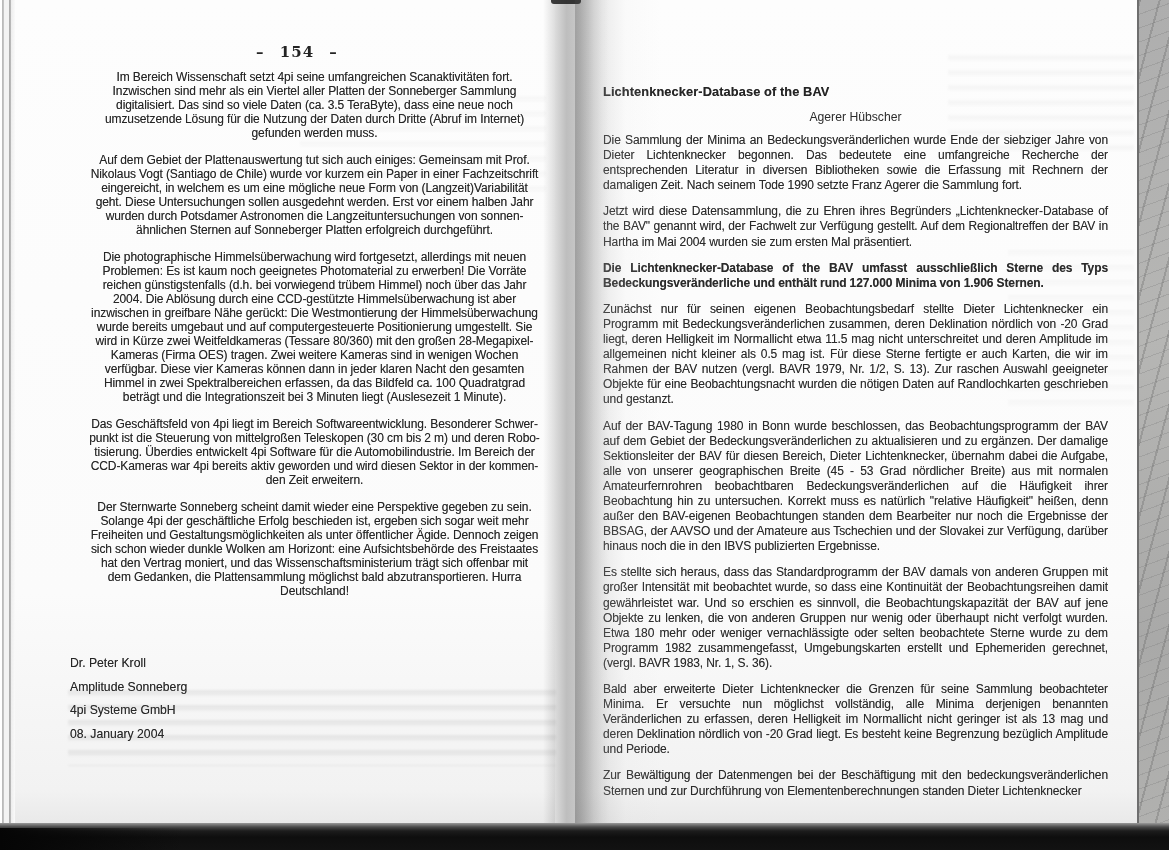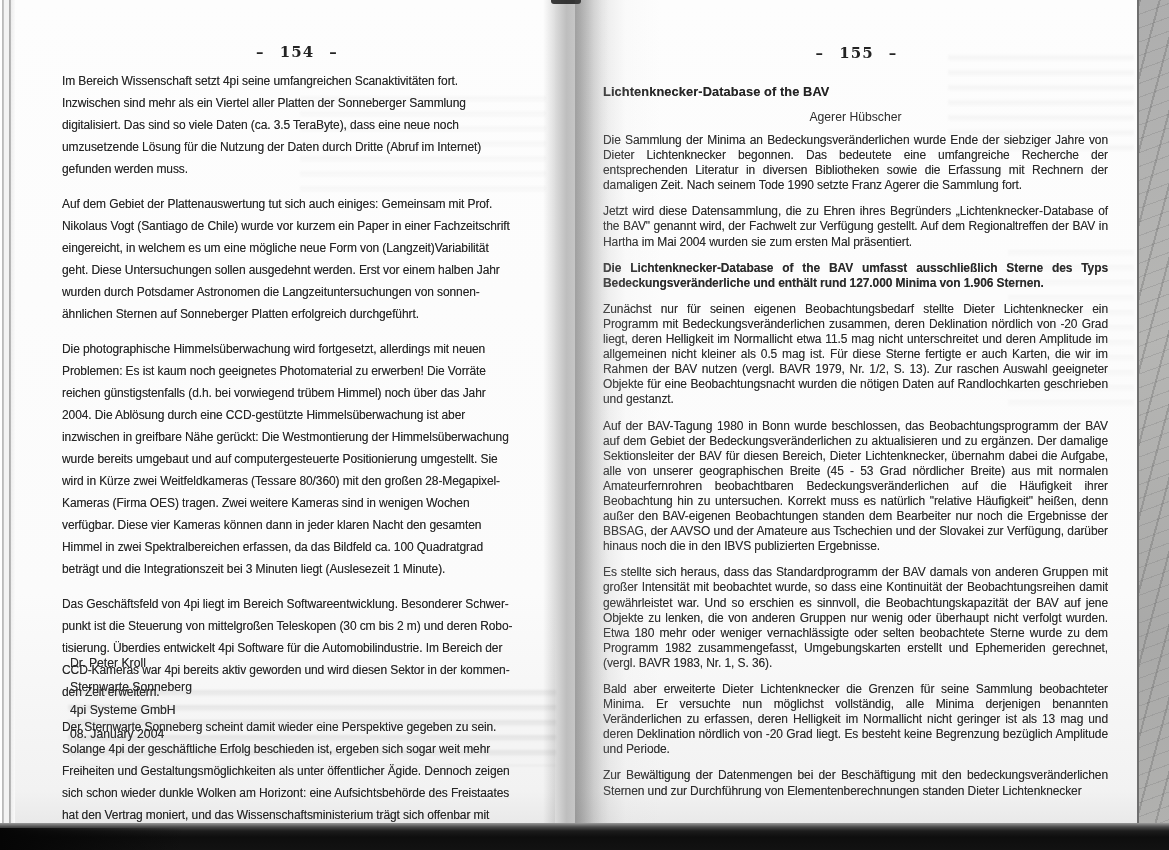--- a/index.html
+++ b/index.html
@@ -87,24 +87,25 @@
     font-weight: bold; font-size: 15px; color: #242424;
     word-spacing: 9px; letter-spacing: 1px;
   }
   .page-left .page-num { top: 43px; padding-left: 24px; box-sizing: border-box; }
   .body-left {
     position: absolute; left: 47px; top: 70px; width: 505px;
     color: #262626;
   }
   .body-left p {
     margin: 0 0 13px 0;
-    font-size: 12px; line-height: 22px;
+    font-size: 12px; line-height: 14px;
     letter-spacing: -0.1px;
     white-space: pre-line;
     text-shadow: 0 0 0.3px rgba(40,40,40,0.5);
+    text-align: center;
   }
   .signature {
     position: absolute; left: 47px; top: 648px;
     font-size: 12.2px; line-height: 15.5px; color: #262626;
     text-shadow: 0 0 0.3px rgba(40,40,40,0.5);
   }
   .signature div { margin: 8px; }
 
   
   .page-right .page-num { top: 44px; }
@@ -171,28 +172,27 @@
         <p>Der Sternwarte Sonneberg scheint damit wieder eine Perspektive gegeben zu sein.
 Solange 4pi der geschäftliche Erfolg beschieden ist, ergeben sich sogar weit mehr
 Freiheiten und Gestaltungsmöglichkeiten als unter öffentlicher Ägide. Dennoch zeigen
 sich schon wieder dunkle Wolken am Horizont: eine Aufsichtsbehörde des Freistaates
 hat den Vertrag moniert, und das Wissenschaftsministerium trägt sich offenbar mit
 dem Gedanken, die Plattensammlung möglichst bald abzutransportieren. Hurra
 Deutschland!</p>
       </div>
     <div class="signature">
         <div>Dr. Peter Kroll</div>
-        <div>Sternwarte Sonneberg</div>
+        <div>Amplitude Sonneberg</div>
         <div>4pi Systeme GmbH</div>
         <div>08. January 2004</div>
       </div>
   </div>
 
   <div class="page page-right">
-    <div class="page-num">– 155 –</div>
     <div class="rp-title">Lichtenknecker-Database of the BAV</div>
     <div class="rp-author">Agerer Hübscher</div>
     <div class="body-right">
         <p>Die Sammlung der Minima an Bedeckungsveränderlichen wurde Ende der siebziger Jahre von Dieter Lichtenknecker begonnen. Das bedeutete eine umfangreiche Recherche der entsprechenden Literatur in diversen Bibliotheken sowie die Erfassung mit Rechnern der damaligen Zeit. Nach seinem Tode 1990 setzte Franz Agerer die Sammlung fort.</p>
         <p>Jetzt wird diese Datensammlung, die zu Ehren ihres Begründers „Lichtenknecker-Database of the BAV" genannt wird, der Fachwelt zur Verfügung gestellt. Auf dem Regionaltreffen der BAV in Hartha im Mai 2004 wurden sie zum ersten Mal präsentiert.</p>
         <p class="bold">Die Lichtenknecker-Database of the BAV umfasst ausschließlich Sterne des Typs Bedeckungsveränderliche und enthält rund 127.000 Minima von 1.906 Sternen.</p>
         <p>Zunächst nur für seinen eigenen Beobachtungsbedarf stellte Dieter Lichtenknecker ein Programm mit Bedeckungsveränderlichen zusammen, deren Deklination nördlich von -20 Grad liegt, deren Helligkeit im Normallicht etwa 11.5 mag nicht unterschreitet und deren Amplitude im allgemeinen nicht kleiner als 0.5 mag ist. Für diese Sterne fertigte er auch Karten, die wir im Rahmen der BAV nutzen (vergl. BAVR 1979, Nr. 1/2, S. 13). Zur raschen Auswahl geeigneter Objekte für eine Beobachtungsnacht wurden die nötigen Daten auf Randlochkarten geschrieben und gestanzt.</p>
         <p>Auf der BAV-Tagung 1980 in Bonn wurde beschlossen, das Beobachtungsprogramm der BAV auf dem Gebiet der Bedeckungsveränderlichen zu aktualisieren und zu ergänzen. Der damalige Sektionsleiter der BAV für diesen Bereich, Dieter Lichtenknecker, übernahm dabei die Aufgabe, alle von unserer geographischen Breite (45 - 53 Grad nördlicher Breite) aus mit normalen Amateurfernrohren beobachtbaren Bedeckungsveränderlichen auf die Häufigkeit ihrer Beobachtung hin zu untersuchen.  Korrekt muss es natürlich "relative Häufigkeit" heißen, denn außer den BAV-eigenen Beobachtungen standen dem Bearbeiter nur noch die Ergebnisse der BBSAG, der AAVSO und der Amateure aus Tschechien und der Slovakei zur Verfügung, darüber hinaus noch die in den IBVS publizierten Ergebnisse.</p>
         <p>Es stellte sich heraus, dass das Standardprogramm der BAV damals von anderen Gruppen mit großer Intensität mit beobachtet wurde, so dass eine Kontinuität der Beobachtungsreihen damit gewährleistet war. Und so erschien es sinnvoll, die Beobachtungskapazität der BAV auf jene Objekte zu lenken, die von anderen Gruppen nur wenig oder überhaupt nicht verfolgt wurden. Etwa 180 mehr oder weniger vernachlässigte oder selten beobachtete Sterne wurde zu dem Programm 1982 zusammengefasst, Umgebungskarten erstellt und Ephemeriden gerechnet, (vergl. BAVR 1983, Nr. 1, S. 36).</p>
         <p>Bald aber erweiterte Dieter Lichtenknecker die Grenzen für seine Sammlung beobachteter Minima. Er versuchte nun möglichst vollständig, alle Minima derjenigen benannten Veränderlichen zu erfassen, deren Helligkeit im Normallicht nicht geringer ist als 13 mag und deren Deklination nördlich von -20 Grad liegt. Es besteht keine Begrenzung bezüglich Amplitude und Periode.</p>

